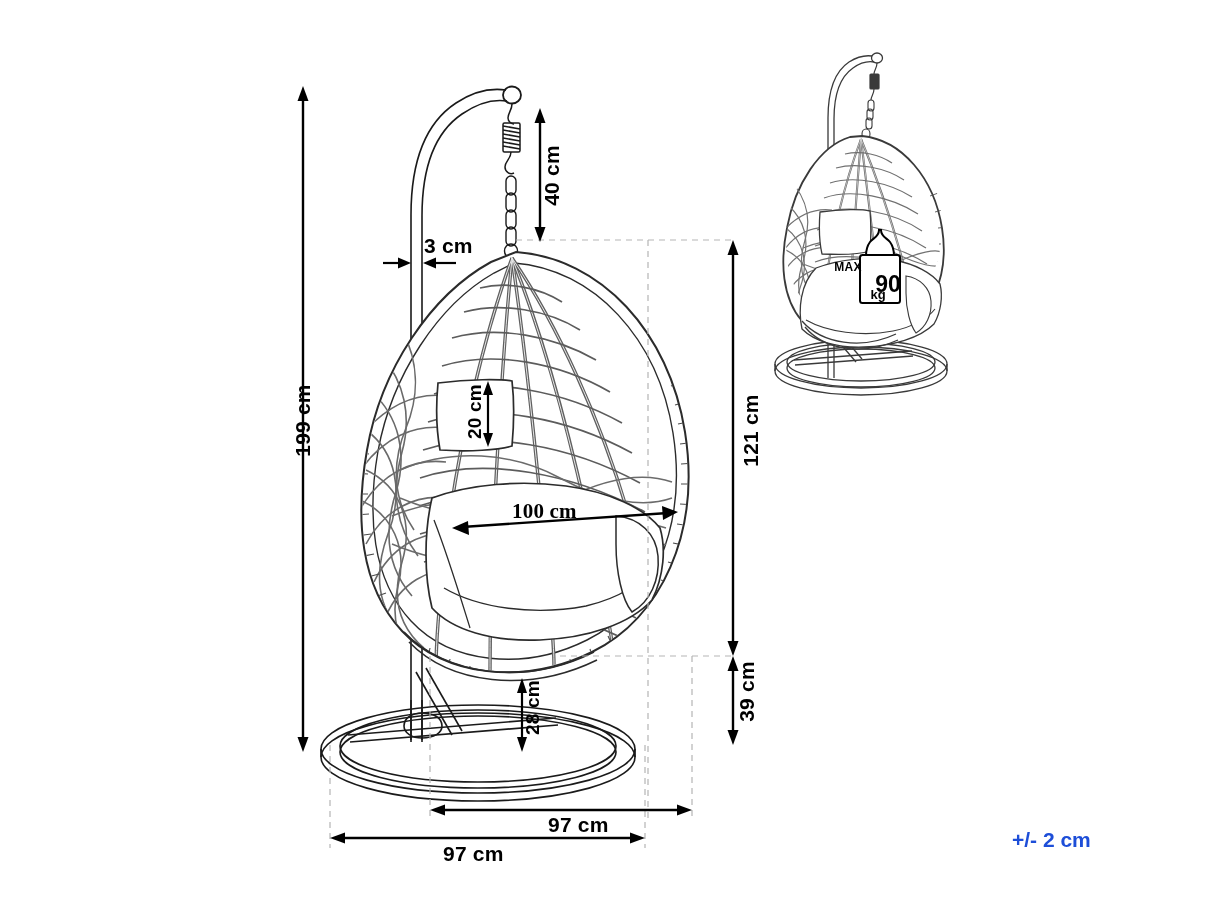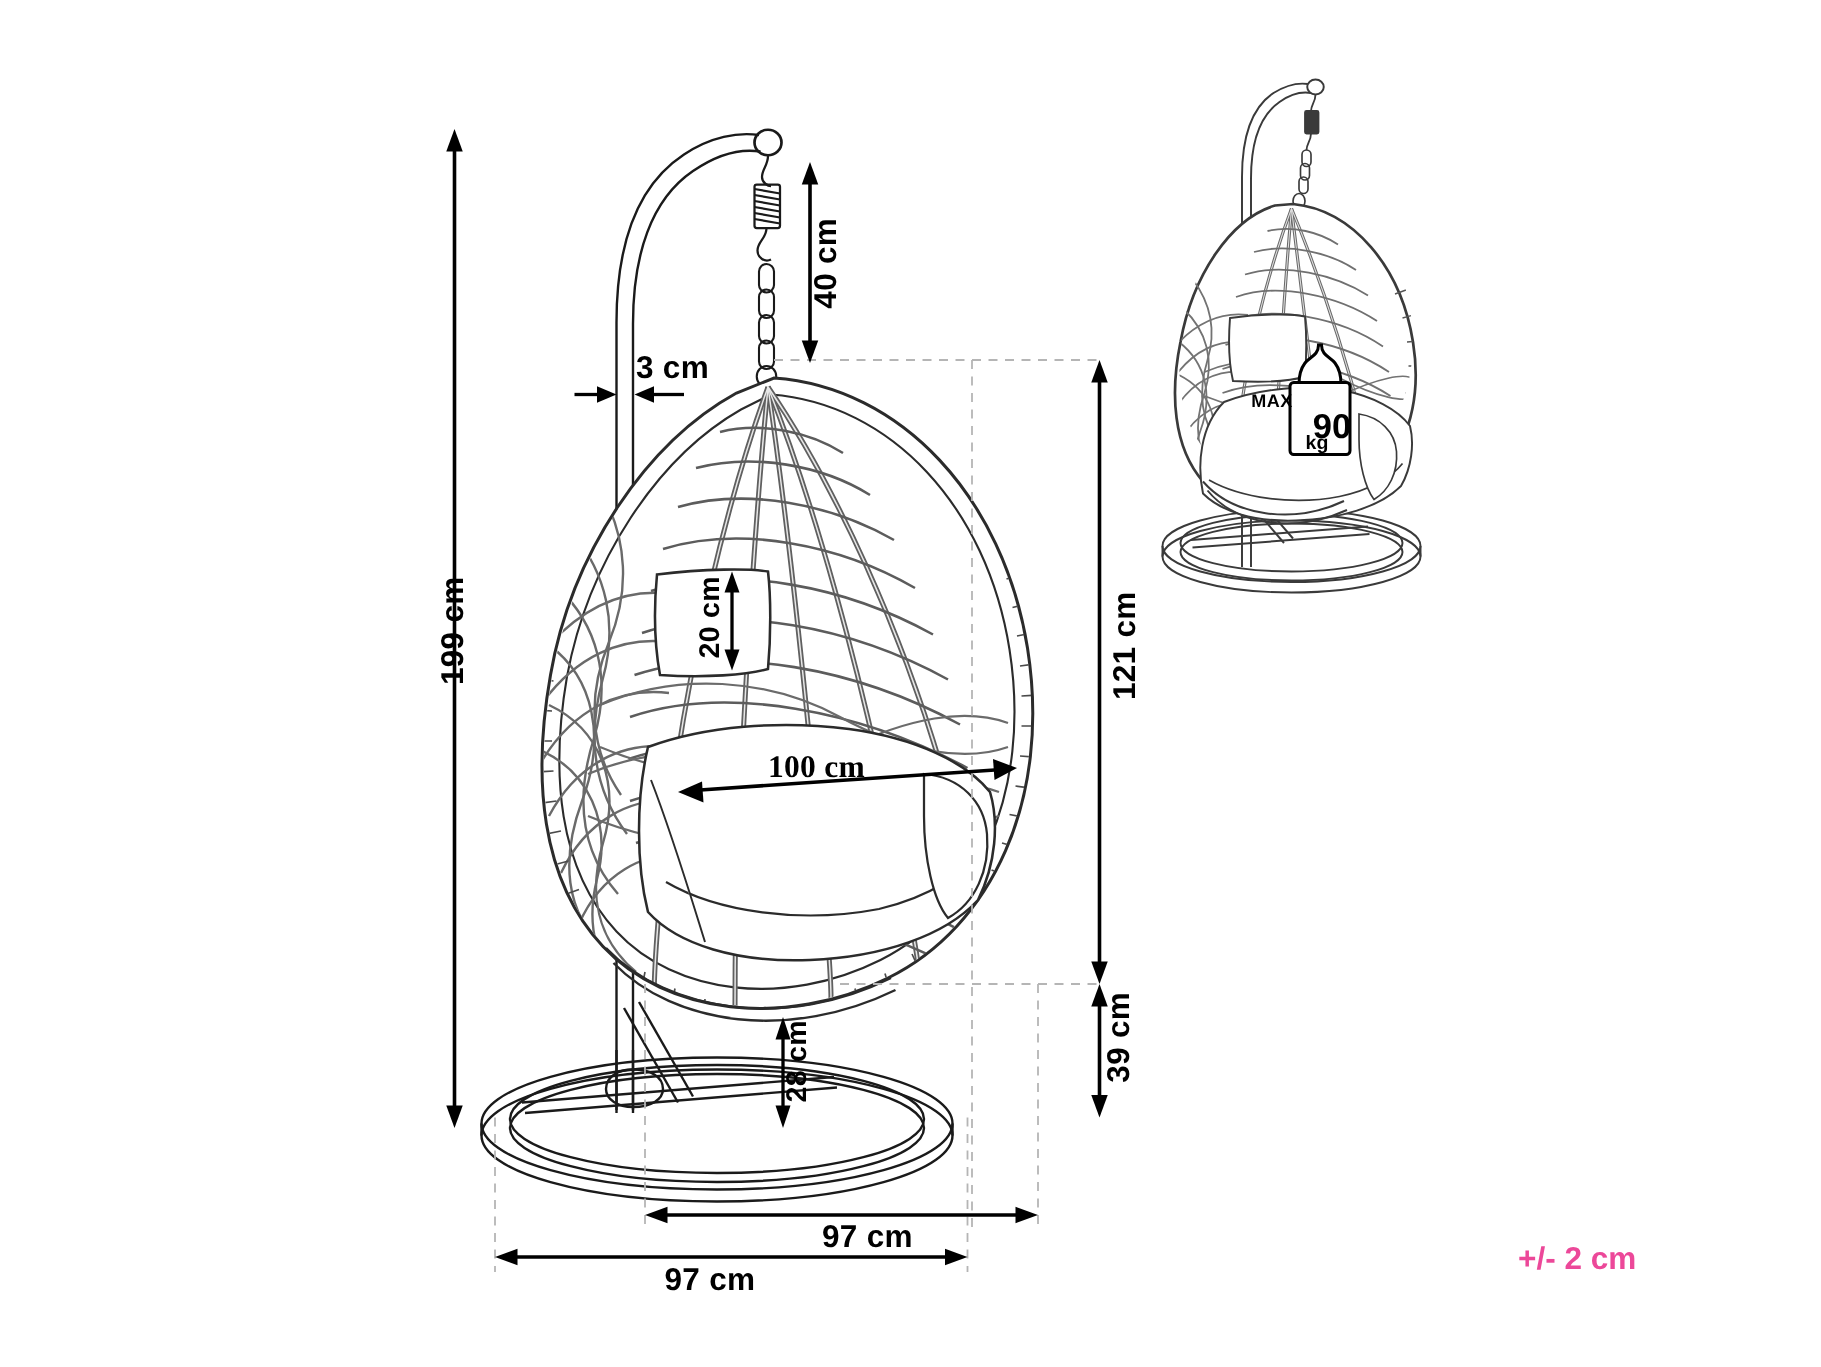--- a/index.html
+++ b/index.html
@@ -39,21 +39,21 @@
     transform-origin: 50% 50%;
     transform: rotate(-90deg);
   }
   .size-22 { font-size: 21px; }
   .size-20 { font-size: 19px; }
   .tolerance {
     position: absolute;
     font-family: "Liberation Sans", sans-serif;
     font-weight: bold;
     font-size: 21px;
-    color: #ec4899;
+    color: #1d4ed8;
     white-space: nowrap;
   }
   .badge-text {
     position: absolute;
     font-family: "Liberation Sans", sans-serif;
     font-weight: bold;
     color: #000000;
     text-align: center;
     white-space: nowrap;
     line-height: 1;

